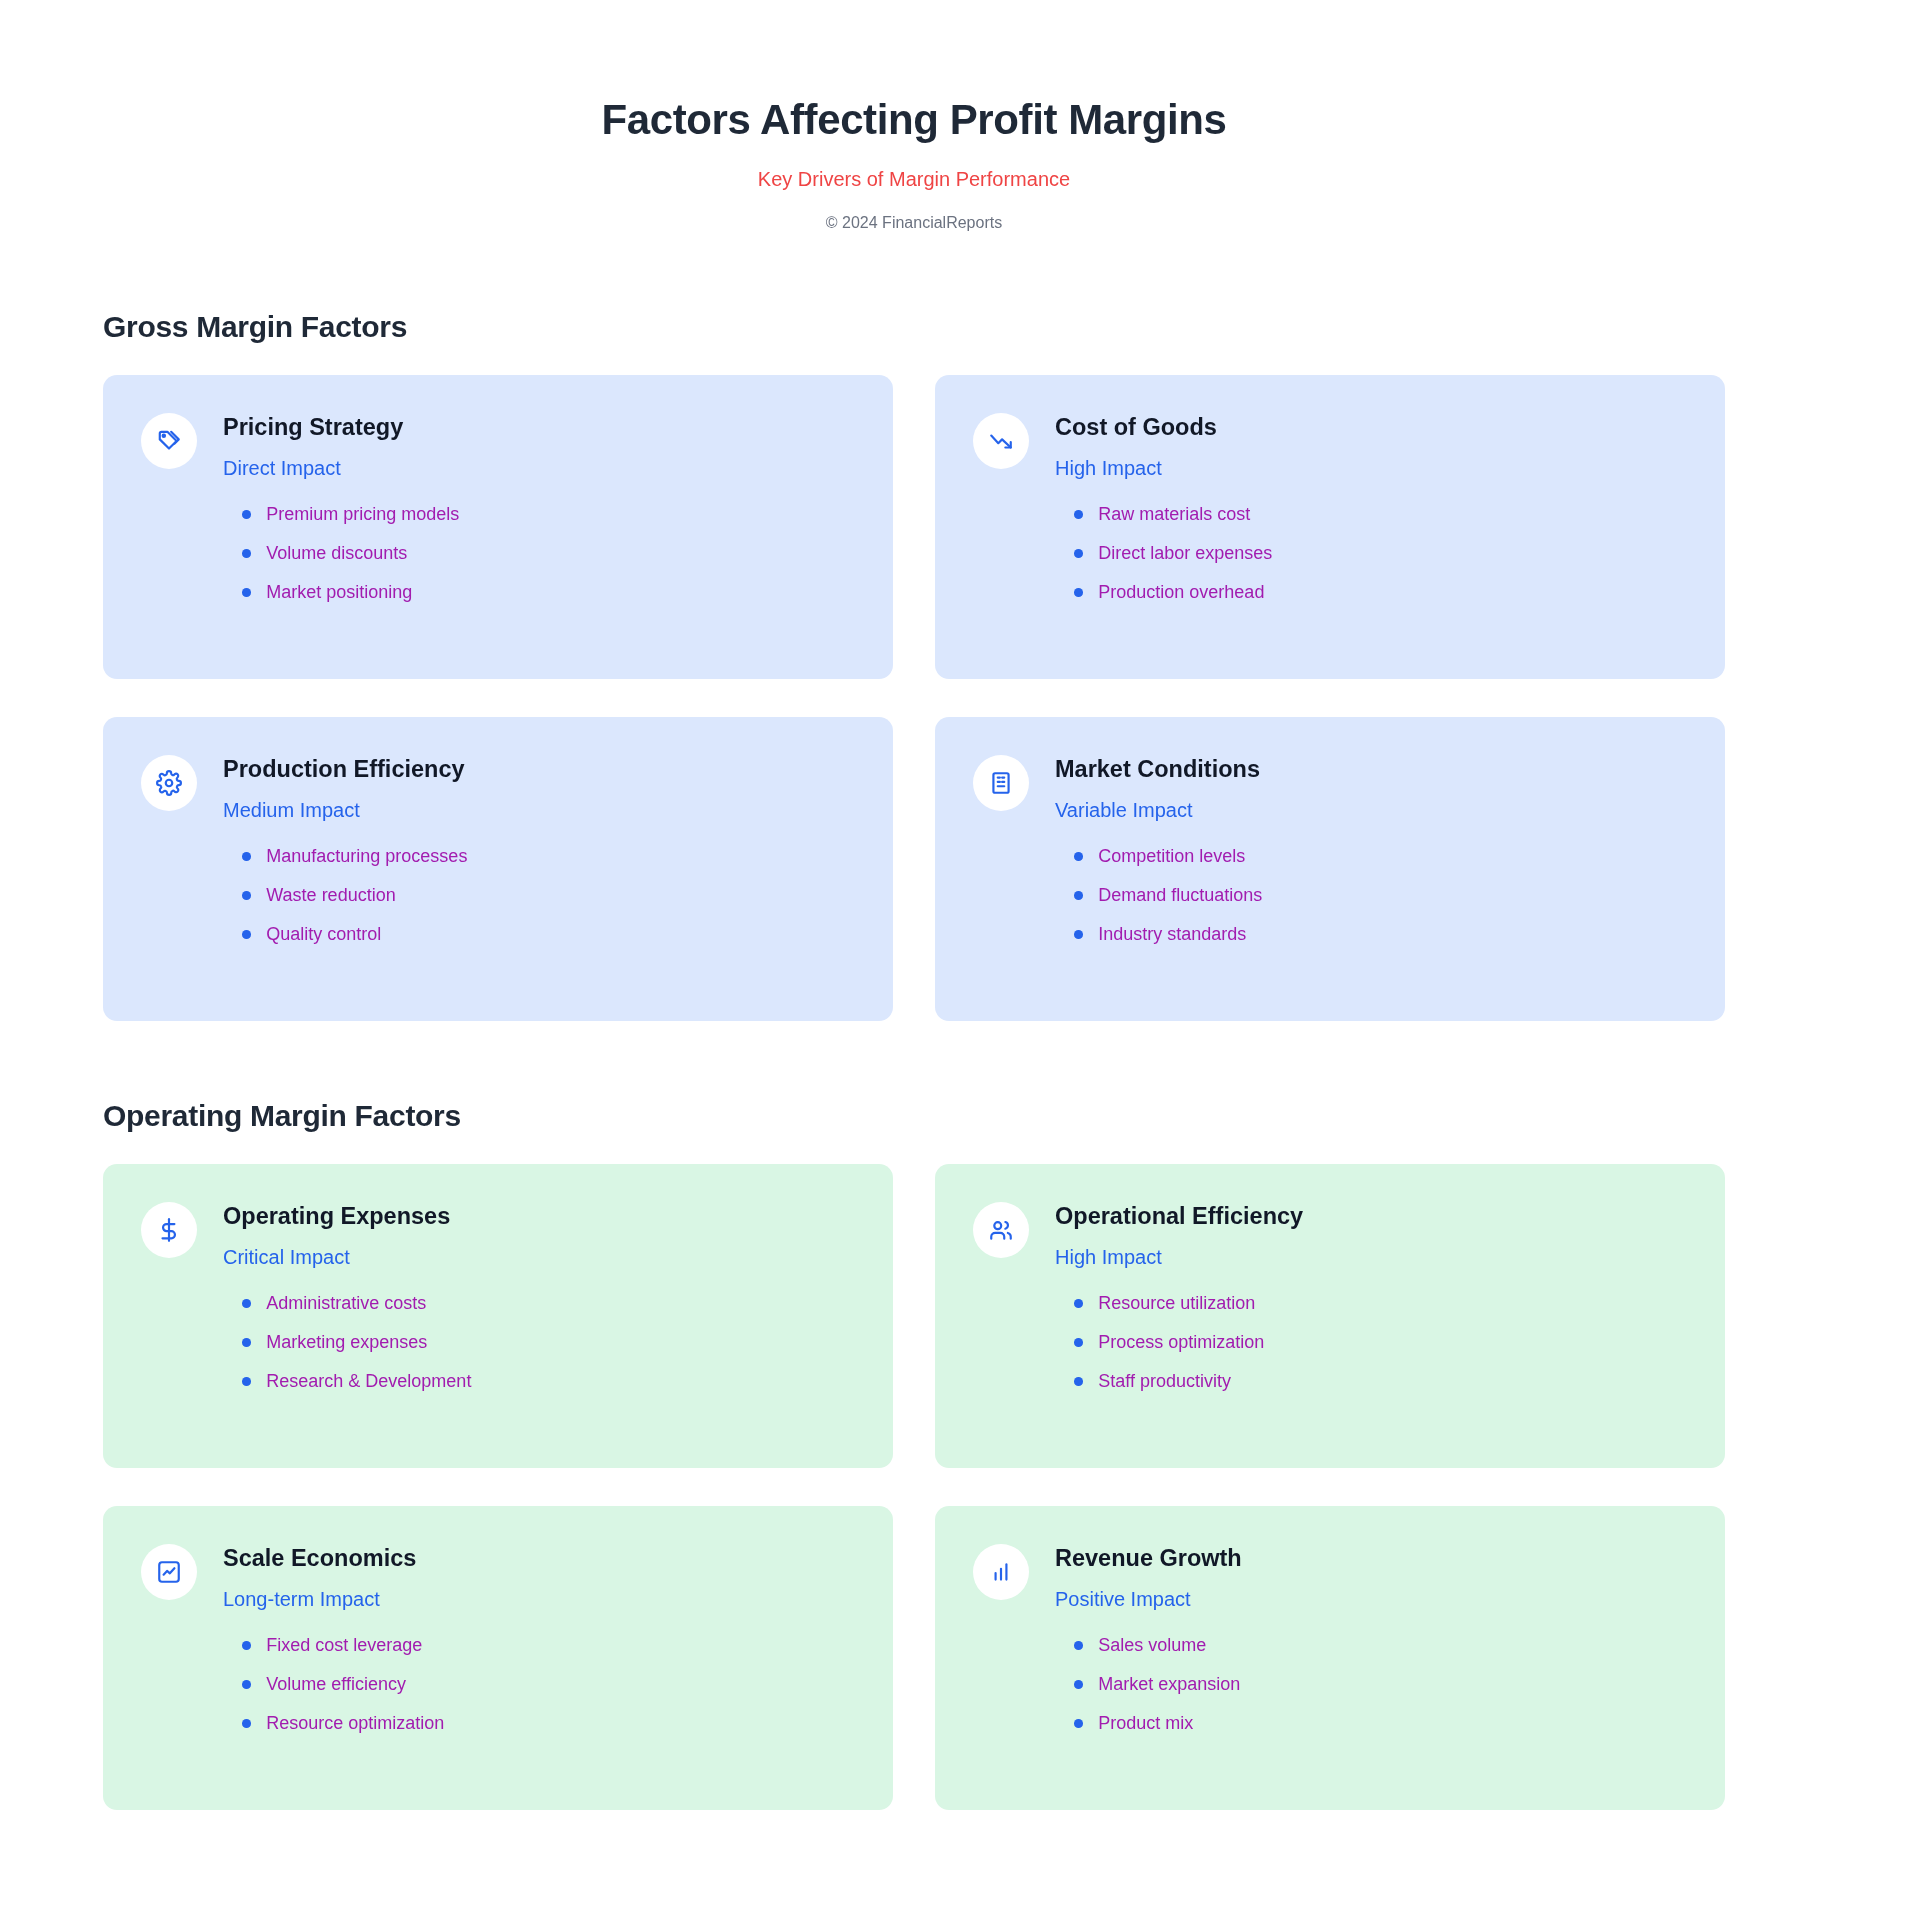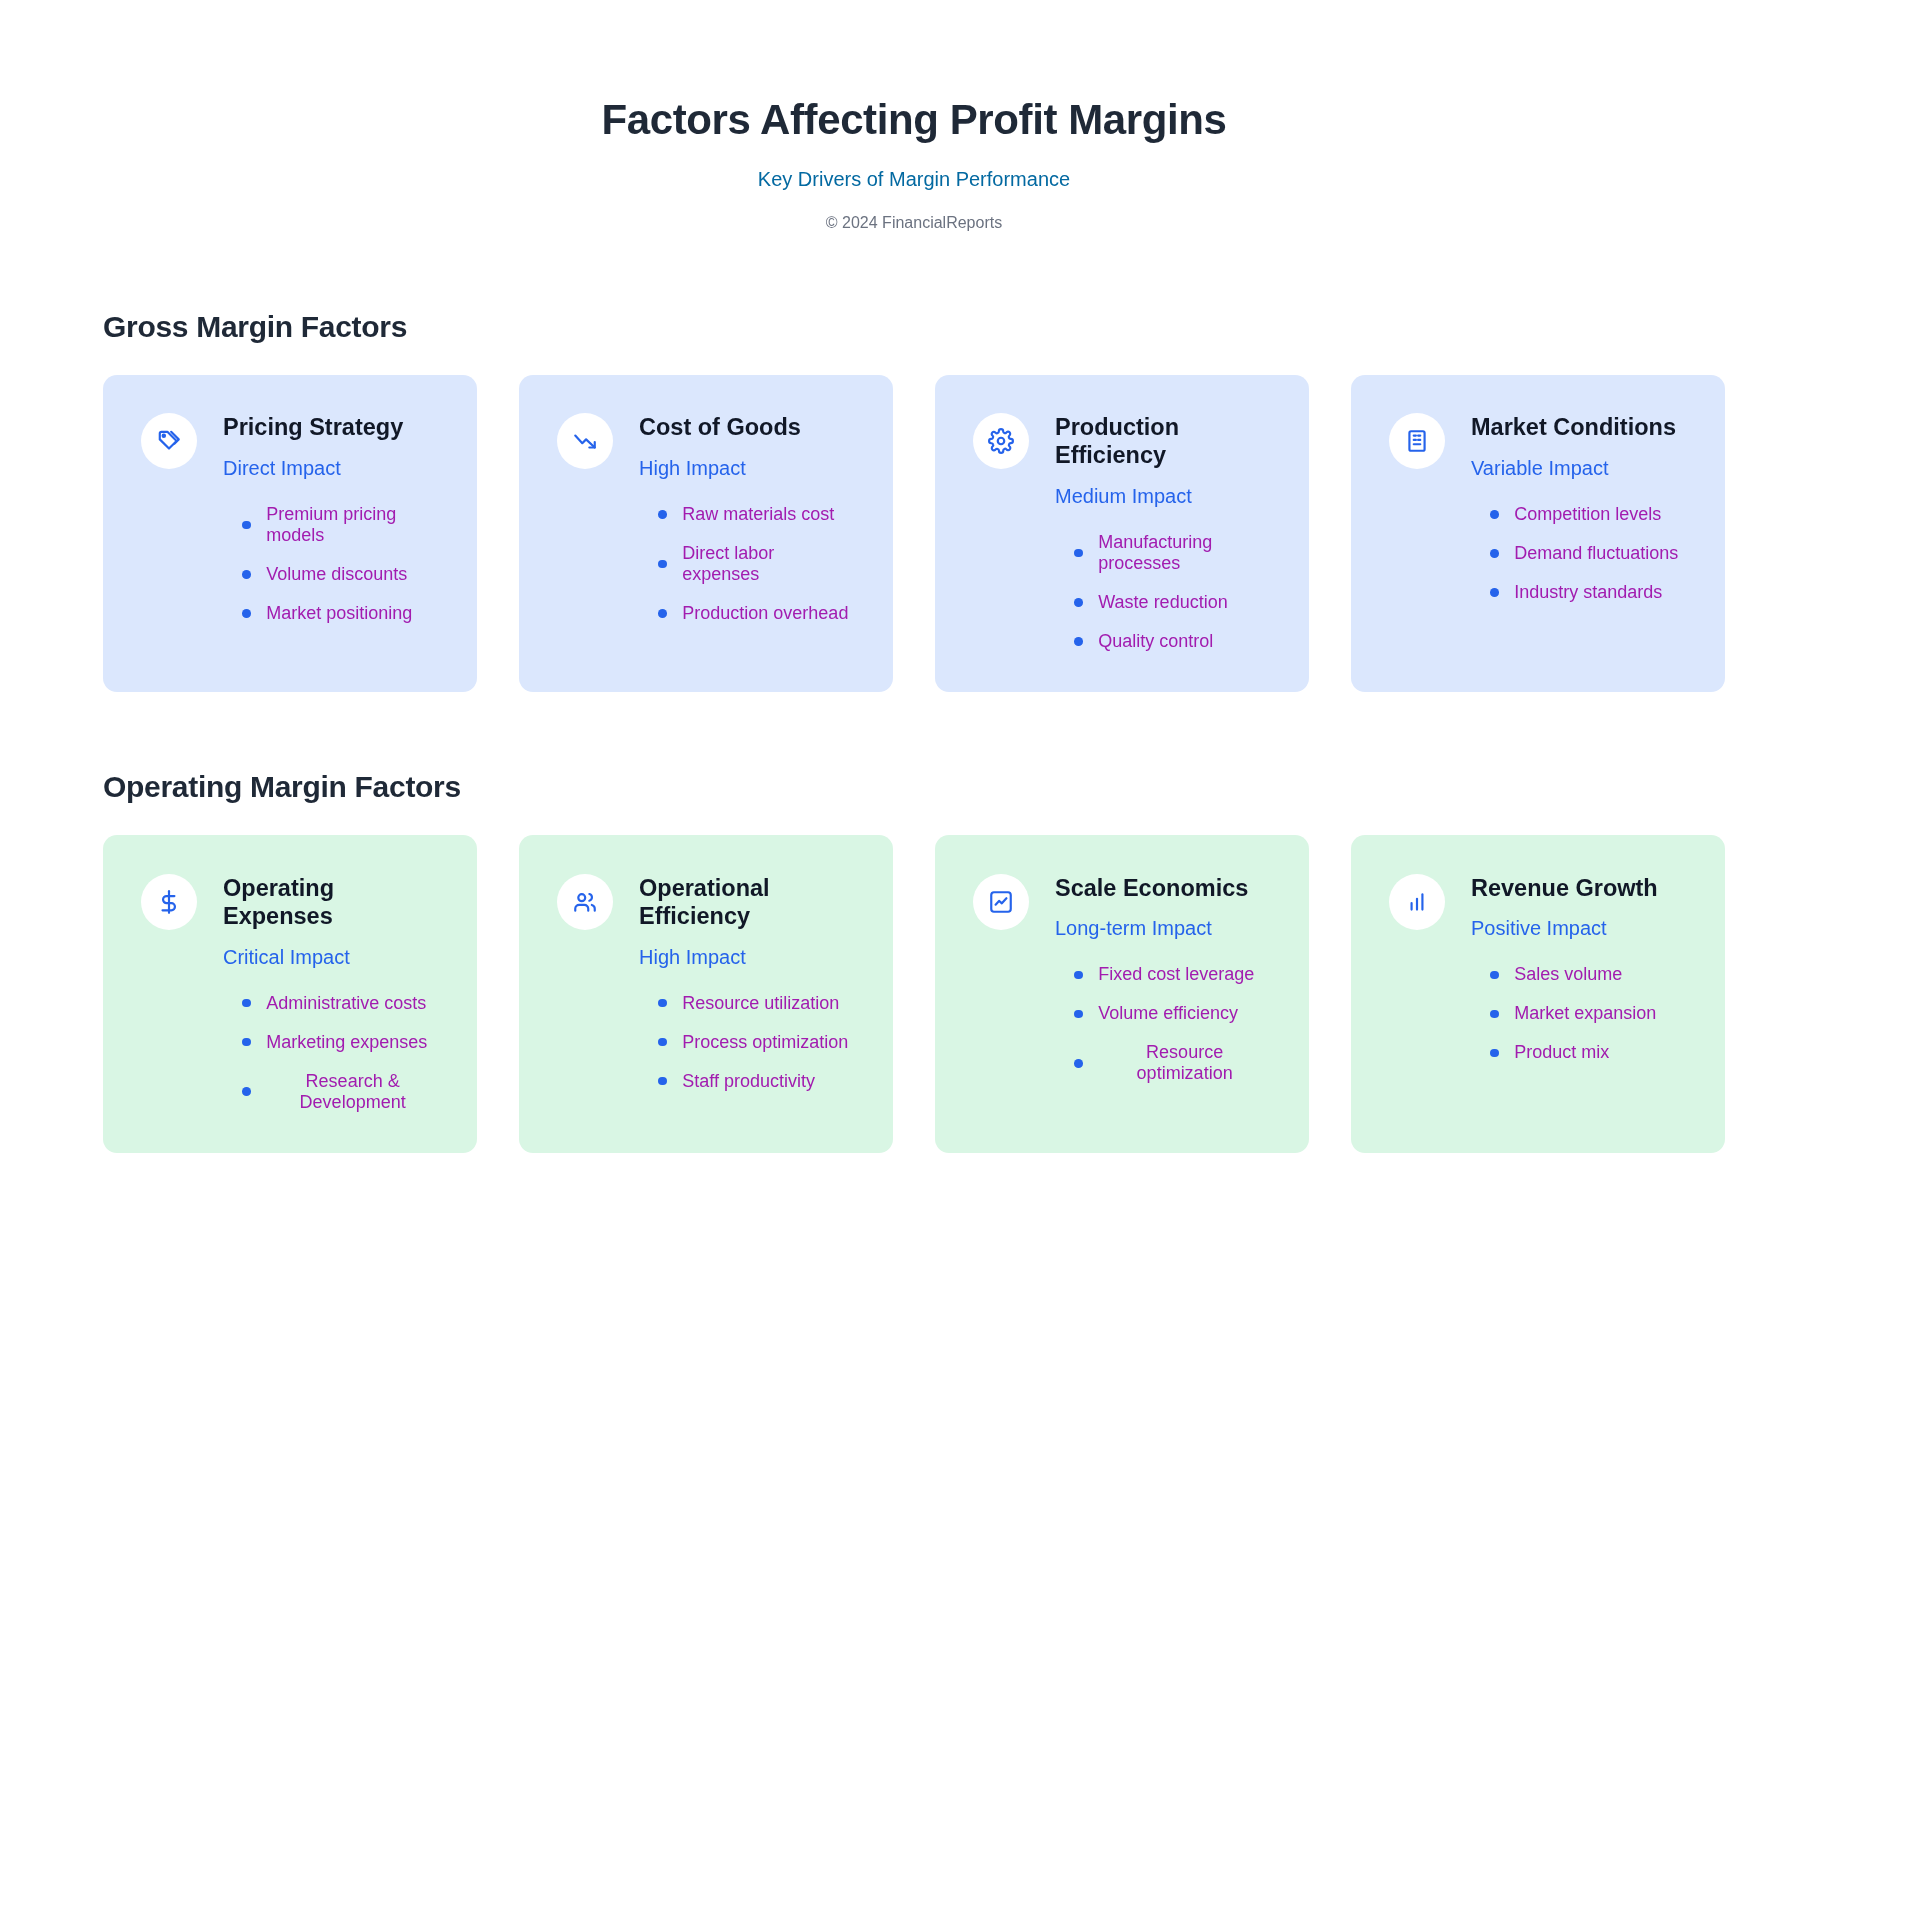--- a/index.html
+++ b/index.html
@@ -17,40 +17,40 @@
   }
   .header { text-align: center; padding-top: 96px; }
   .title {
     font-size: 42px;
     font-weight: bold;
     color: #1f2937;
     letter-spacing: -0.4px;
   }
   .subtitle {
     font-size: 20px;
-    color: #0369a1;
+    color: #ef4444;
     margin-top: 24px;
     font-weight: normal;
   }
   .copyright {
     font-size: 16px;
     color: #6b7280;
     margin-top: 22.6px;
   }
   .section-title {
     font-size: 30px;
     font-weight: bold;
     color: #1f2937;
     margin-top: 78px;
     margin-bottom: 31px;
     letter-spacing: -0.3px;
   }
   .grid {
     display: grid;
-    grid-template-columns: 1fr 1fr 1fr 1fr;
+    grid-template-columns: 1fr 1fr;
     column-gap: 42px;
     row-gap: 38px;
   }
   .card {
     border-radius: 14px;
     padding: 35px 38px 40px 38px;
     display: flex;
     gap: 26px;
     align-items: flex-start;
     min-height: 304px;

